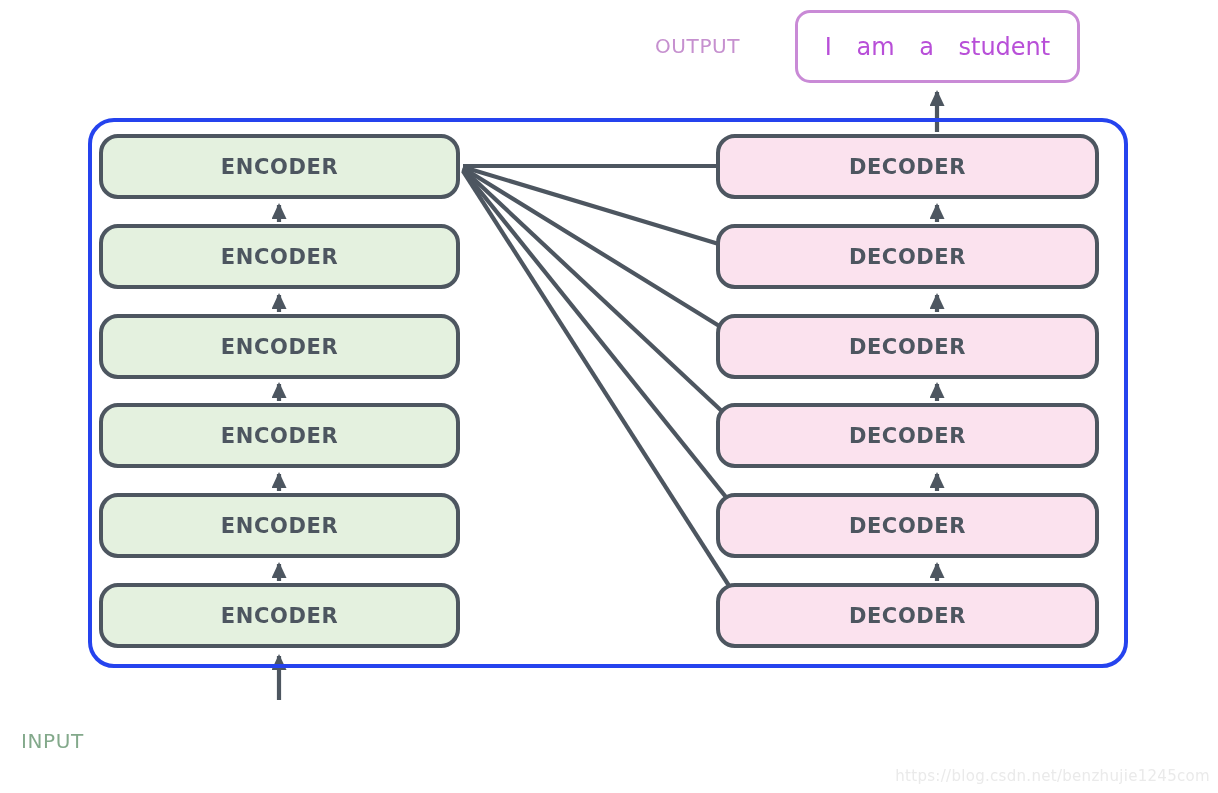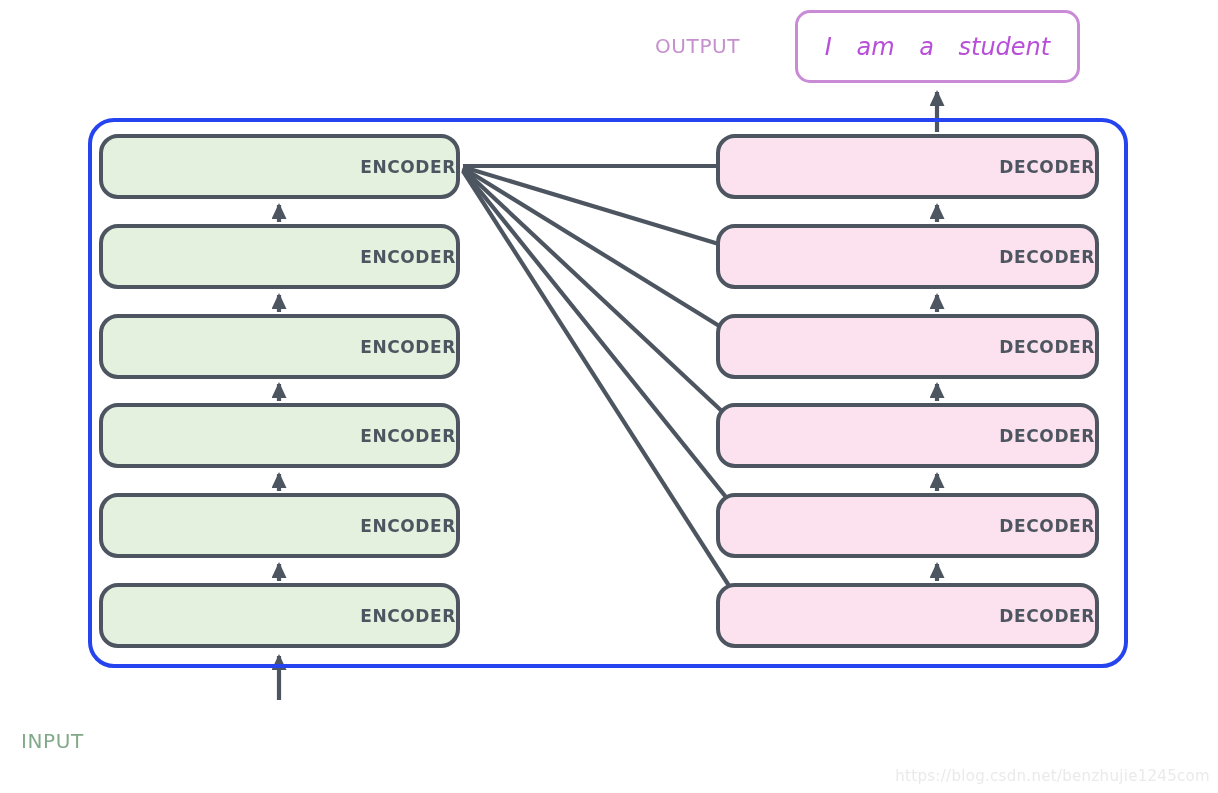--- a/index.html
+++ b/index.html
@@ -27,41 +27,40 @@
     border-radius:26px;
     box-sizing:border-box;
     background:transparent;
   }
   .block{
     position:absolute;
     width:361px;height:65px;
     border:4px solid var(--box-border,#4d5660);
     border-radius:19px;
     box-sizing:border-box;
-    display:flex;align-items:center;justify-content:flex-end;
-    font-size:17px;font-weight:bold;
+    display:flex;align-items:center;justify-content:center;
+    font-size:21px;font-weight:bold;
     letter-spacing:0.6px;
     color:var(--box-text,#4d5660);
   }
   .encoder{left:99px;background:var(--encoder-fill,#e4f1df);}
   .decoder{left:716px;width:383px;background:var(--decoder-fill,#fbe2ee);}
   .r0{top:134px}.r1{top:224px}.r2{top:314px}.r3{top:403px}.r4{top:493px}.r5{top:583px}
   .io-box{
     position:absolute;
     box-sizing:border-box;
     display:flex;align-items:center;justify-content:center;
     border-radius:15px;
     font-size:24px;
   }
   .output-box{
     left:795px;top:10px;width:285px;height:73px;
     border:3.5px solid var(--output-border,#c98ad6);
     color:var(--output-text,#b84fd8);
     word-spacing:17px;
-    font-style:italic;
   }
   .input-box{
     left:133px;top:703px;width:285px;height:72px;
     border:3.5px solid var(--input-border,#7fc791);
     color:var(--input-text,#3cb552);
     word-spacing:24px;
   }
   .io-label{
     position:absolute;
     font-size:20px;font-weight:normal;

